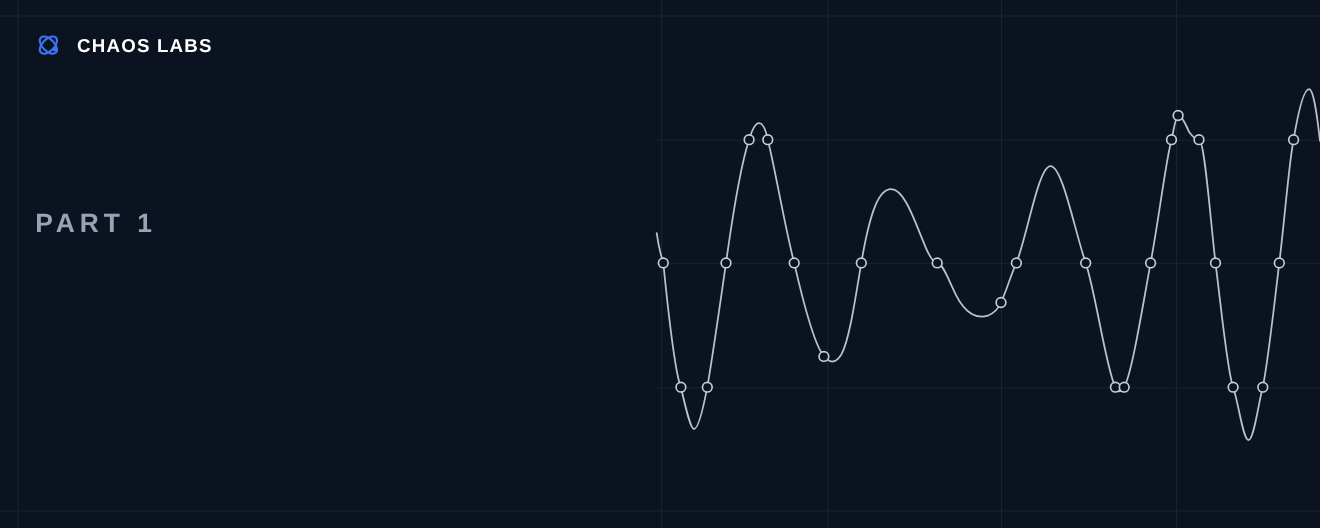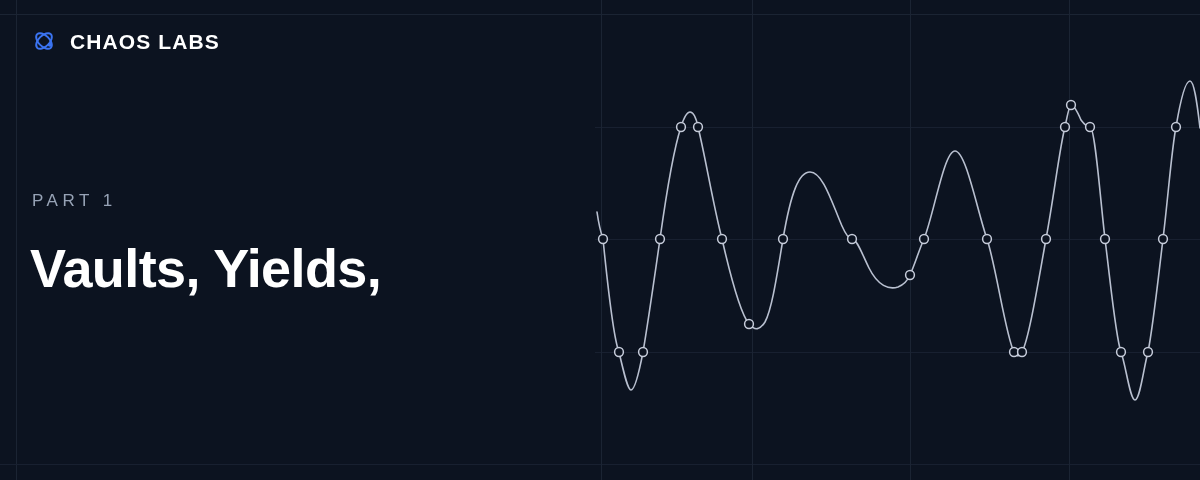--- a/index.html
+++ b/index.html
@@ -44,32 +44,32 @@
     left:30px;top:27px;
     display:flex;align-items:center;gap:12px;
   }
   .brand-mark{
     width:28px;height:28px;
     display:block;
     flex:0 0 28px;
   }
   .brand-name{
     color:#ffffff;
-    font-size:21px;
+    font-size:17px;
     font-weight:bold;
     letter-spacing:1.1px;
     line-height:1;
     white-space:nowrap;
   }
   .eyebrow{
     position:absolute;
     left:32px;top:192px;
     color:#97a3b6;
-    font-size:17px;
-    font-weight:normal;
+    font-size:24px;
+    font-weight:bold;
     letter-spacing:4.5px;
     line-height:1;
   }
   .headline{
     position:absolute;
     left:30px;top:238px;
     width:500px;
     margin:0;
     color:#ffffff;
     font-size:54px;
@@ -182,17 +182,16 @@
           <ellipse cx="16" cy="16" rx="11" ry="6.2" transform="rotate(-45 16 16)"></ellipse>
         </g>
         <circle cx="22.6" cy="20.4" r="2.3" fill="#3b74f2"></circle>
       </svg>
       <span class="brand-name">CHAOS LABS</span>
     </div>
 
     <div class="eyebrow">PART 1</div>
 
     <h1 class="headline">
-      <span>Vaults, Yields,</span>
     </h1>
 
   </div>
 </div>
 
 </body></html>

